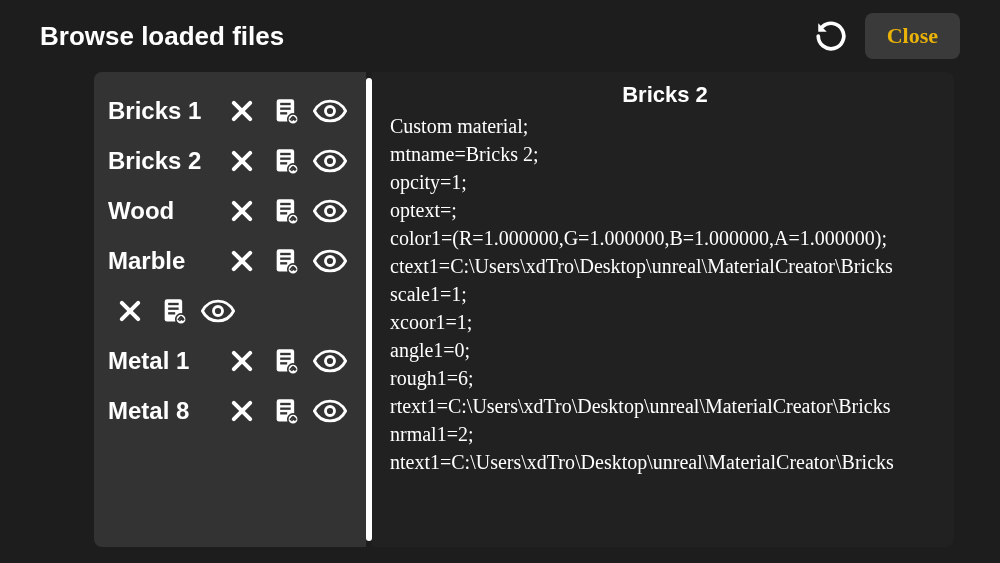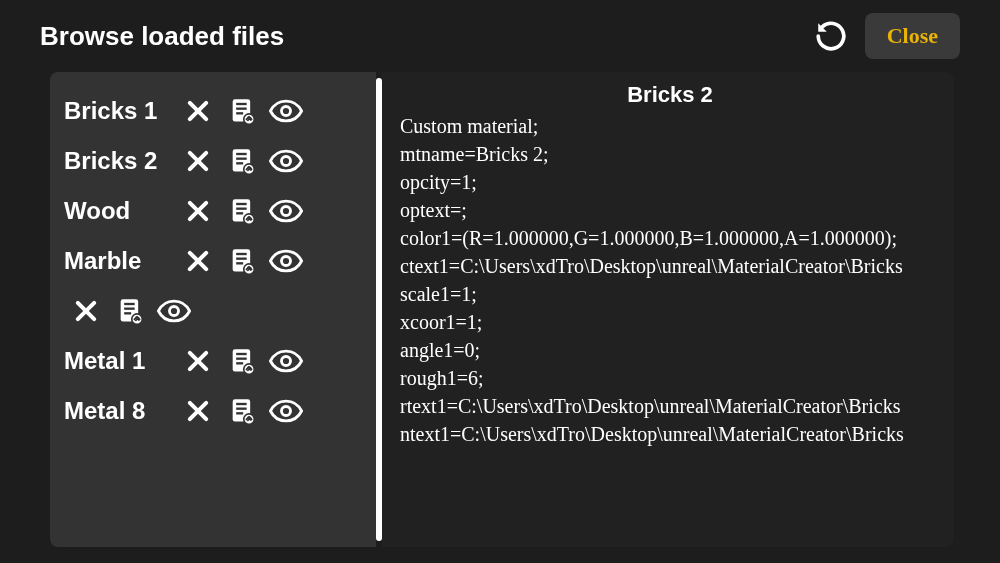--- a/index.html
+++ b/index.html
@@ -45,26 +45,27 @@
     border-radius: 8px;
     cursor: pointer;
     font-family: Liberation Serif, serif;
   }
   .body {
     display: flex;
     height: calc(100% - 72px);
     padding: 0 30px 0 34px;
   }
   .sidebar {
-    width: 326px;
+    width: 272px;
     background: #333333;
     border-top-left-radius: 8px;
     border-bottom-left-radius: 8px;
     padding: 14px 10px 14px 14px;
     overflow: hidden;
+    margin-left: 44px;
   }
   .side-item {
     display: flex;
     align-items: center;
     height: 50px;
   }
   .side-label {
     width: 112px;
     font-size: 24px;
     font-weight: bold;
@@ -370,19 +371,20 @@
           <div>mtname=Bricks 2;</div>
           <div>opcity=1;</div>
           <div>optext=;</div>
           <div>color1=(R=1.000000,G=1.000000,B=1.000000,A=1.000000);</div>
           <div>ctext1=C:\Users\xdTro\Desktop\unreal\MaterialCreator\Bricks</div>
           <div>scale1=1;</div>
           <div>xcoor1=1;</div>
           <div>angle1=0;</div>
           <div>rough1=6;</div>
           <div>rtext1=C:\Users\xdTro\Desktop\unreal\MaterialCreator\Bricks</div>
+          <div>nrmal1=2;</div>
           <div>ntext1=C:\Users\xdTro\Desktop\unreal\MaterialCreator\Bricks</div>
         </div>
     </div>
 
   </div>
 
 </div>
 
 </body></html>

